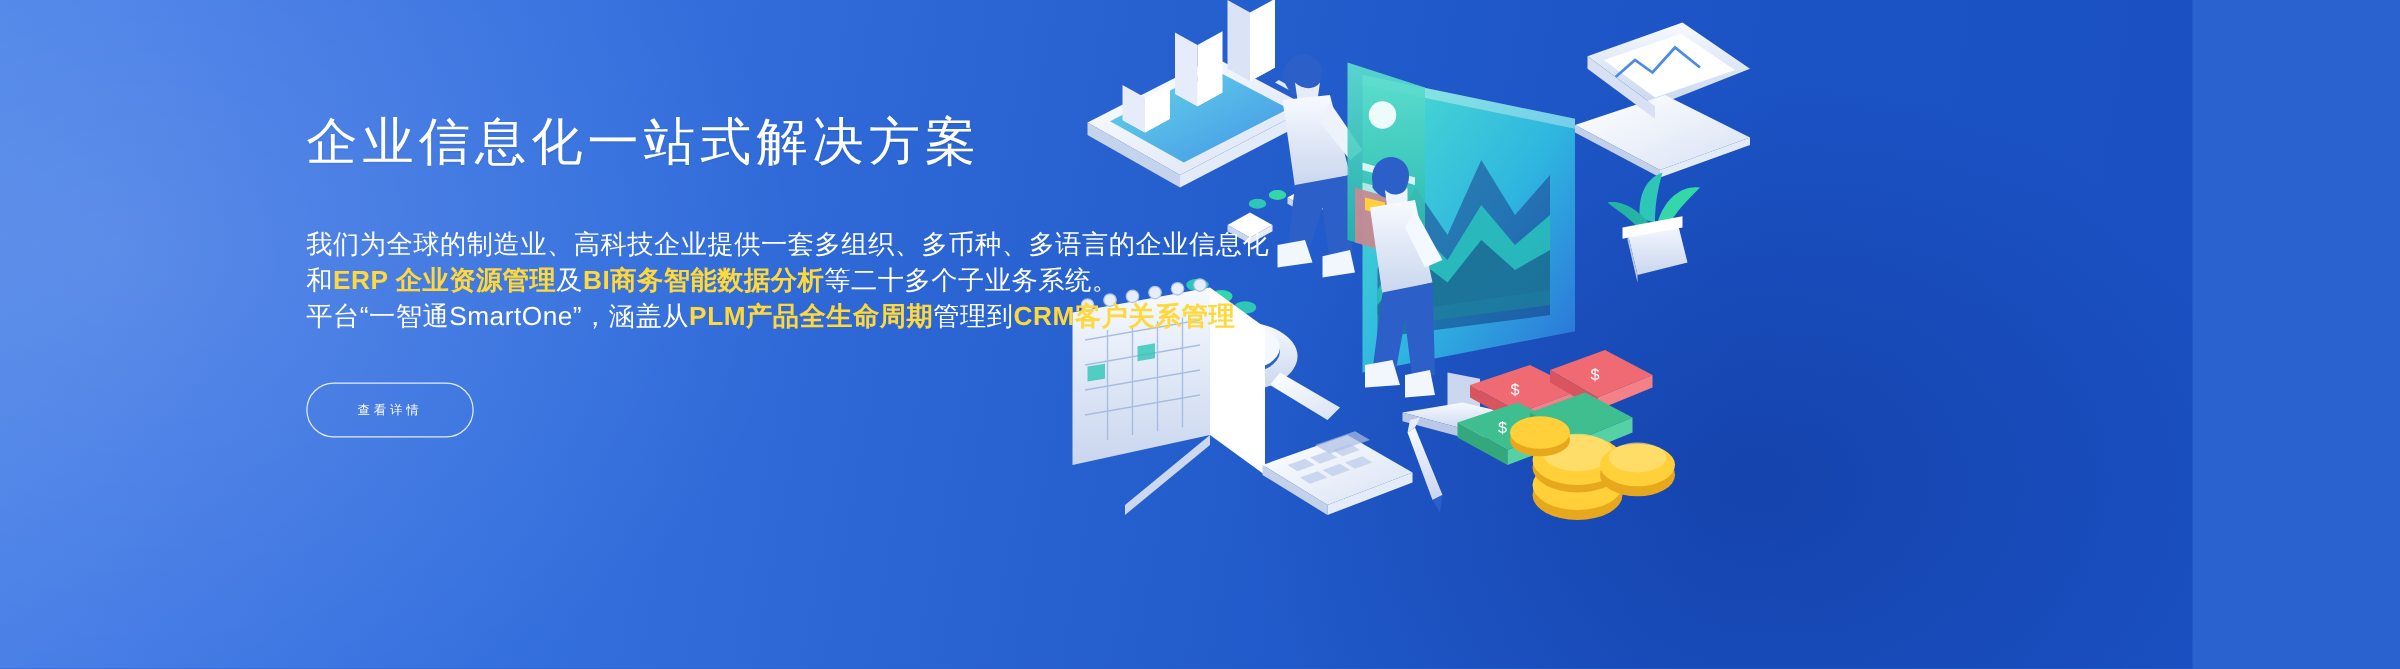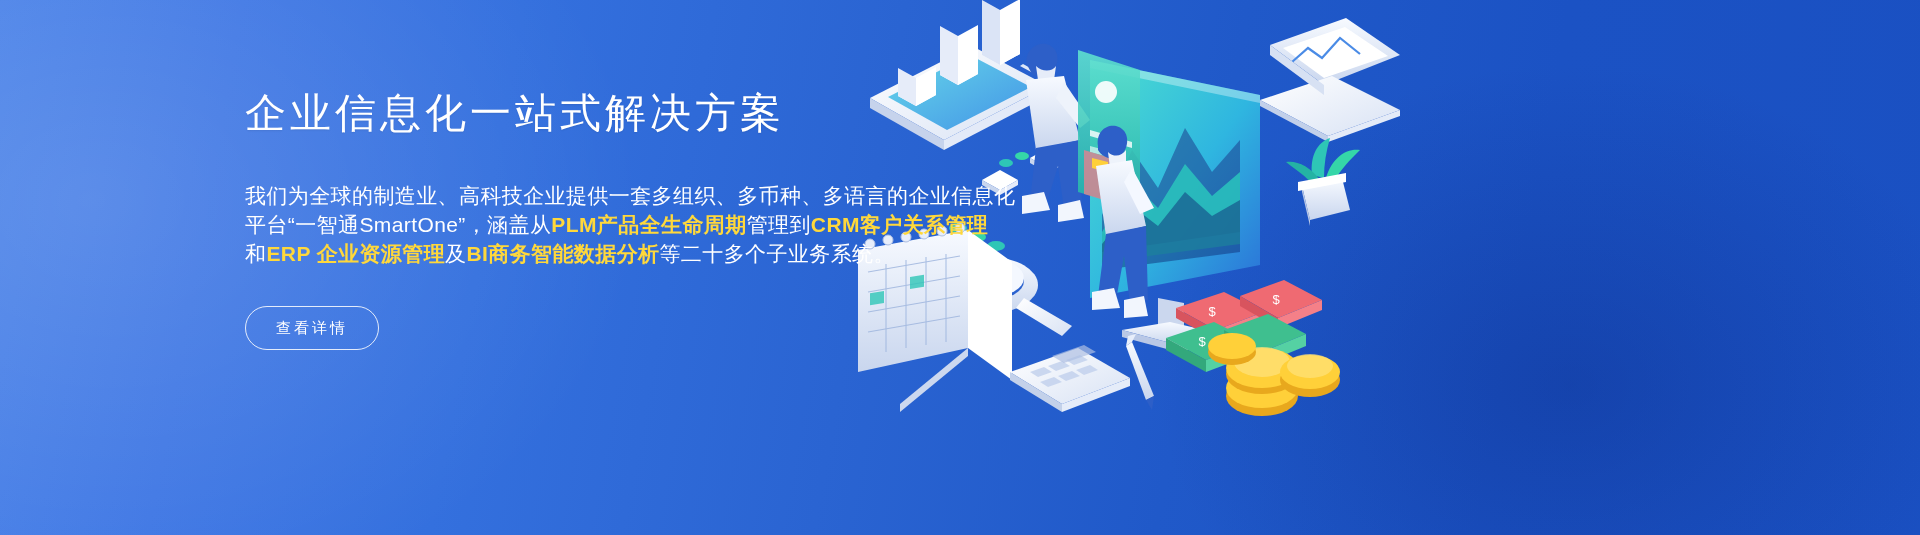--- a/index.html
+++ b/index.html
@@ -3,21 +3,21 @@
 <meta charset="utf-8">
 <title>Hero Banner</title>
 <style>
   html,body{margin:0;padding:0;}
   body{
     width:1920px;height:535px;overflow:hidden;
     font-family:"Liberation Sans","DejaVu Sans",sans-serif;
     background:#2a63cf;
   }
   #banner{
-    position:relative;width:1920px;height:535px;overflow:hidden;
+    position:relative;width:1754px;height:535px;overflow:hidden;
     background:linear-gradient(100deg,#4a82e8 0%,#3f77e4 12%,#3470de 26%,#2a64d2 45%,#2059c9 62%,#1b52c4 78%,#1a50c2 100%);
   }
   
   .sheen{
     position:absolute;left:-180px;top:-120px;width:900px;height:800px;
     background:radial-gradient(ellipse at 30% 40%,rgba(255,255,255,.13),rgba(255,255,255,0) 62%);
     pointer-events:none;
   }
   .sheen2{
     position:absolute;right:-100px;bottom:-200px;width:900px;height:700px;
@@ -33,21 +33,21 @@
     text-shadow:0 1px 2px rgba(0,0,0,.08);
   }
   .para{margin:0;color:#ffffff;font-size:21px;line-height:29px;letter-spacing:.4px;max-width:560px;}
   .para .hl{color:#ffd83b;font-weight:bold;}
   .para .ln{display:block;white-space:nowrap;}
 
   .btn{
     display:inline-flex;align-items:center;justify-content:center;
     margin-top:38px;width:134px;height:44px;border-radius:24px;
     border:1px solid rgba(255,255,255,.85);
-    color:#ffffff;font-size:15px;letter-spacing:3px;
+    color:#ffffff;font-size:10px;letter-spacing:3px;
     background:transparent;cursor:pointer;box-sizing:border-box;
     font-family:"Liberation Sans","DejaVu Sans",sans-serif;
   }
 
   
   .art{position:absolute;left:840px;top:0;width:560px;height:535px;z-index:3;}
   .art svg{display:block;}
 </style>
 </head>
 <body>
@@ -57,24 +57,24 @@
   <div class="sheen"></div>
   <div class="sheen2"></div>
 
   <div class="copy">
 
     <h1 class="headline">企业信息化一站式解决方案</h1>
 
     <p class="para">
       <span class="ln">我们为全球的制造业、高科技企业提供一套多组织、多币种、多语言的企业信息化</span>
       <span class="ln">
-        <span>平台“一智通SmartOne”，涵盖从</span><span class="hl">PLM产品全生命周期</span><span>管理到</span><span class="hl">CRM客户关系管理</span>
+        <span>和</span><span class="hl">ERP 企业资源管理</span><span>及</span><span class="hl">BI商务智能数据分析</span><span>等二十多个子业务系统。</span>
       </span>
       <span class="ln">
-        <span>和</span><span class="hl">ERP 企业资源管理</span><span>及</span><span class="hl">BI商务智能数据分析</span><span>等二十多个子业务系统。</span>
+        <span>平台“一智通SmartOne”，涵盖从</span><span class="hl">PLM产品全生命周期</span><span>管理到</span><span class="hl">CRM客户关系管理</span>
       </span>
     </p>
 
     <button class="btn">查看详情</button>
   </div>
 
   <div class="art">
     <svg width="560" height="535" viewBox="0 0 560 535" xmlns="http://www.w3.org/2000/svg">
       <defs>
         <linearGradient id="gWhite" x1="0" y1="0" x2="1" y2="1">

